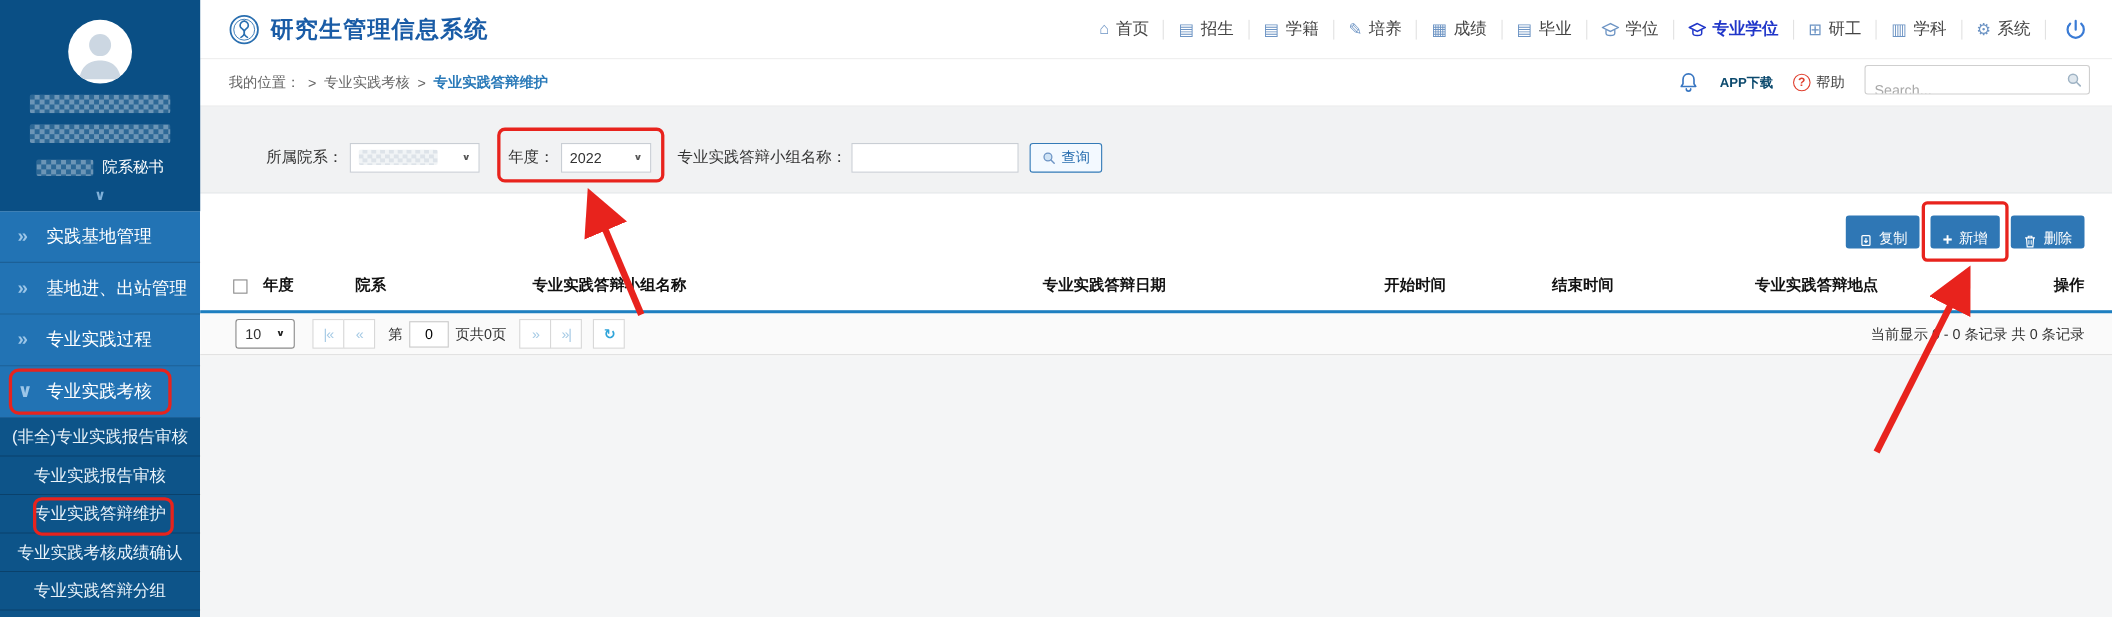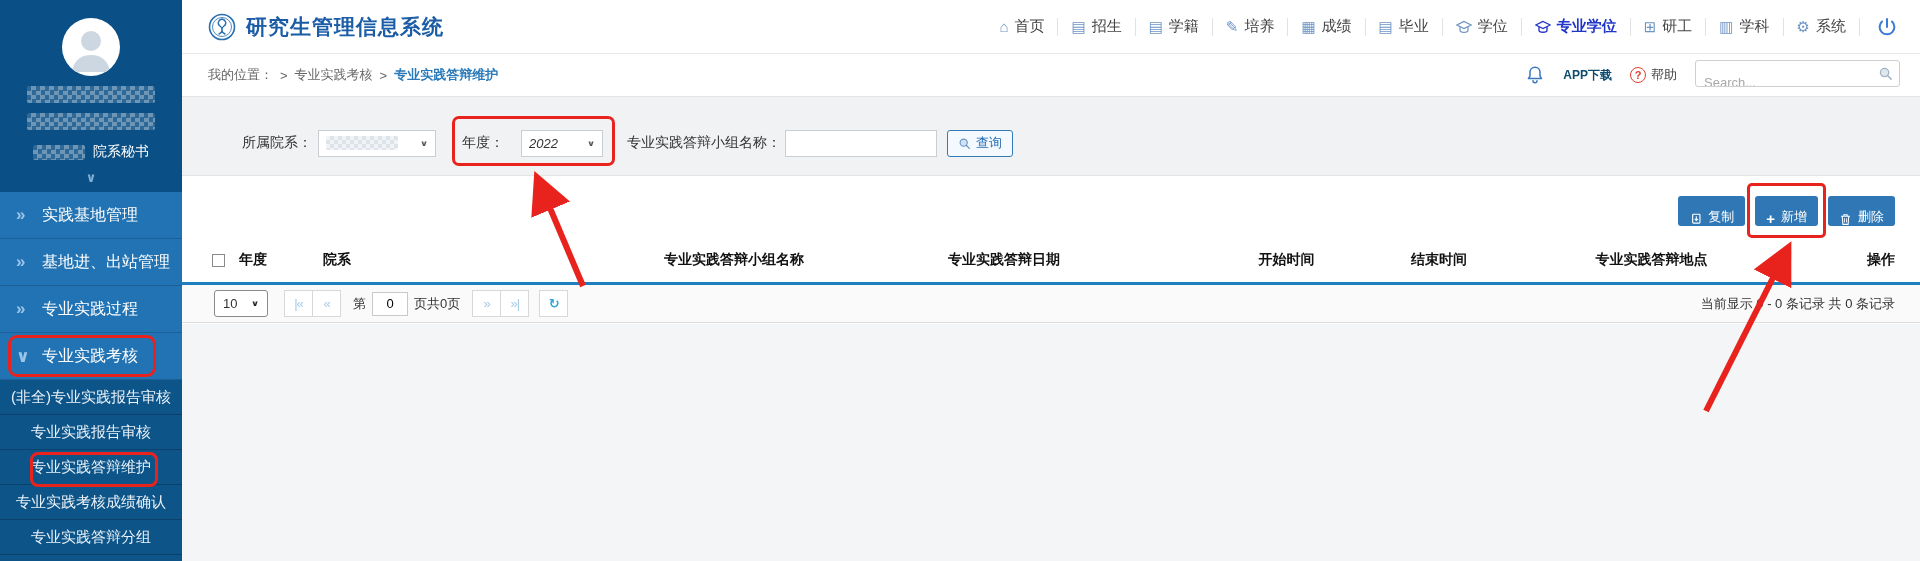--- a/index.html
+++ b/index.html
@@ -52,35 +52,35 @@
   .searchbox svg { position:absolute; right:7px; top:6px; }
 
   .content { flex:1; display:flex; flex-direction:column; background:#f2f3f4; }
   .filterband { height:79px; background:#f1f2f3; border-bottom:1px solid #e2e5e8; display:flex; align-items:center; padding-left:60px; padding-top:14px; }
   .flabel { font-size:14px; color:#333; white-space:nowrap; }
   .sel { height:27px; background:#fff; border:1px solid #c9ced4; display:flex; align-items:center; justify-content:space-between; padding:0 7px; font-size:13px; color:#333; cursor:pointer; }
   .caret { font-size:10px; color:#555; font-weight:bold; transform:scaleY(.8); }
   .dept-sel { width:118px; margin-left:6px; }
   .sel-mask { width:72px; height:14px; }
   .year-group { display:flex; align-items:center; position:relative; margin-left:26px; }
-  .year-sel { width:82px; margin-left:17px;font-style:italic; }
+  .year-sel { width:82px; margin-left:6px; }
   .group-label { margin-left:24px; }
   .text-input { width:152px; height:27px; border:1px solid #c9ced4; background:#fff; margin-left:4px; padding:0 6px; font-size:13px; font-family:inherit; }
   .query-btn { margin-left:10px; height:27px; padding:0 10px; background:#f3f9ff; border:1px solid #337ab7; border-radius:3px; color:#2a6fb0; font-size:13px; display:flex; align-items:center; gap:5px; cursor:pointer; font-family:inherit; }
 
   .gridpanel { background:#ffffff; }
   .toolbar { height:62px; display:flex; align-items:center; justify-content:flex-end; gap:10px; padding:8px 25px 0 0; }
   .tbtn { height:30px; padding:0 11px; background:#2f77b5; border:none; border-radius:3px; color:#fff; font-size:13px; display:flex; align-items:flex-end; gap:6px; cursor:pointer; font-family:Liberation Sans, sans-serif; }
   .add-wrap { position:relative; }
 
   .thead { height:47px; display:flex; align-items:center; border-bottom:3px solid #1e7fc0; padding:0 25px 0 30px; font-size:14px; font-weight:bold; color:#111; }
   .cb { width:13px; height:13px; border:1px solid #8a8a8a; background:#fff; margin:0 14px 0 0; cursor:pointer; }
   .col { white-space:nowrap; }
   .c1 { width:70px; } .c2 { width:175px; padding-left:14px; }
-  .c3 { width:320px; text-align:right; } .c4 { width:400px; text-align:center; }
+  .c3 { width:320px; text-align:left; } .c4 { width:400px; text-align:center; }
   .c5 { width:165px; text-align:center; } .c6 { width:140px; text-align:center; }
   .c7 { width:285px; text-align:center; } .c8 { flex:1; text-align:right; }
 
   .pagbar { height:38px; background:#fafafa; border-bottom:1px solid #dddddd; display:flex; align-items:center; padding:0 25px 0 32px; font-size:13px; color:#333; }
   .size-sel { width:54px; height:27px; border:1px solid #8a8a8a; border-radius:3px; background:#fff; display:flex; align-items:center; justify-content:space-between; padding:0 8px; cursor:pointer; }
   .size-sel .caret { color:#222; }
   .pg-group { display:flex; align-items:center; margin-left:16px; }
   .pg-btn { min-width:29px; height:27px; border:1px solid #d8d8d8; background:#fff; color:#a7cbe5; font-size:13px; display:flex; align-items:center; justify-content:center; margin-left:-1px; cursor:pointer; letter-spacing:-1px; }
   .pg-btn.first { margin-left:0; }
   .pg-mid { display:flex; align-items:center; gap:6px; margin:0 12px; }

